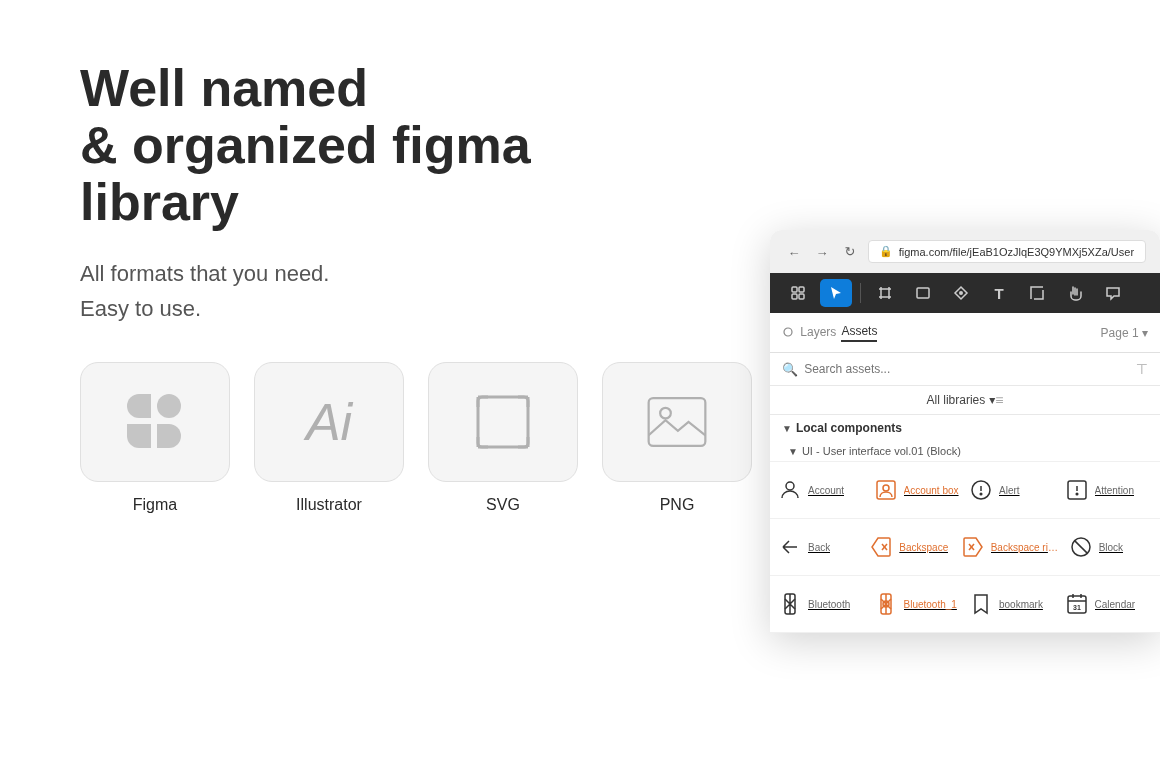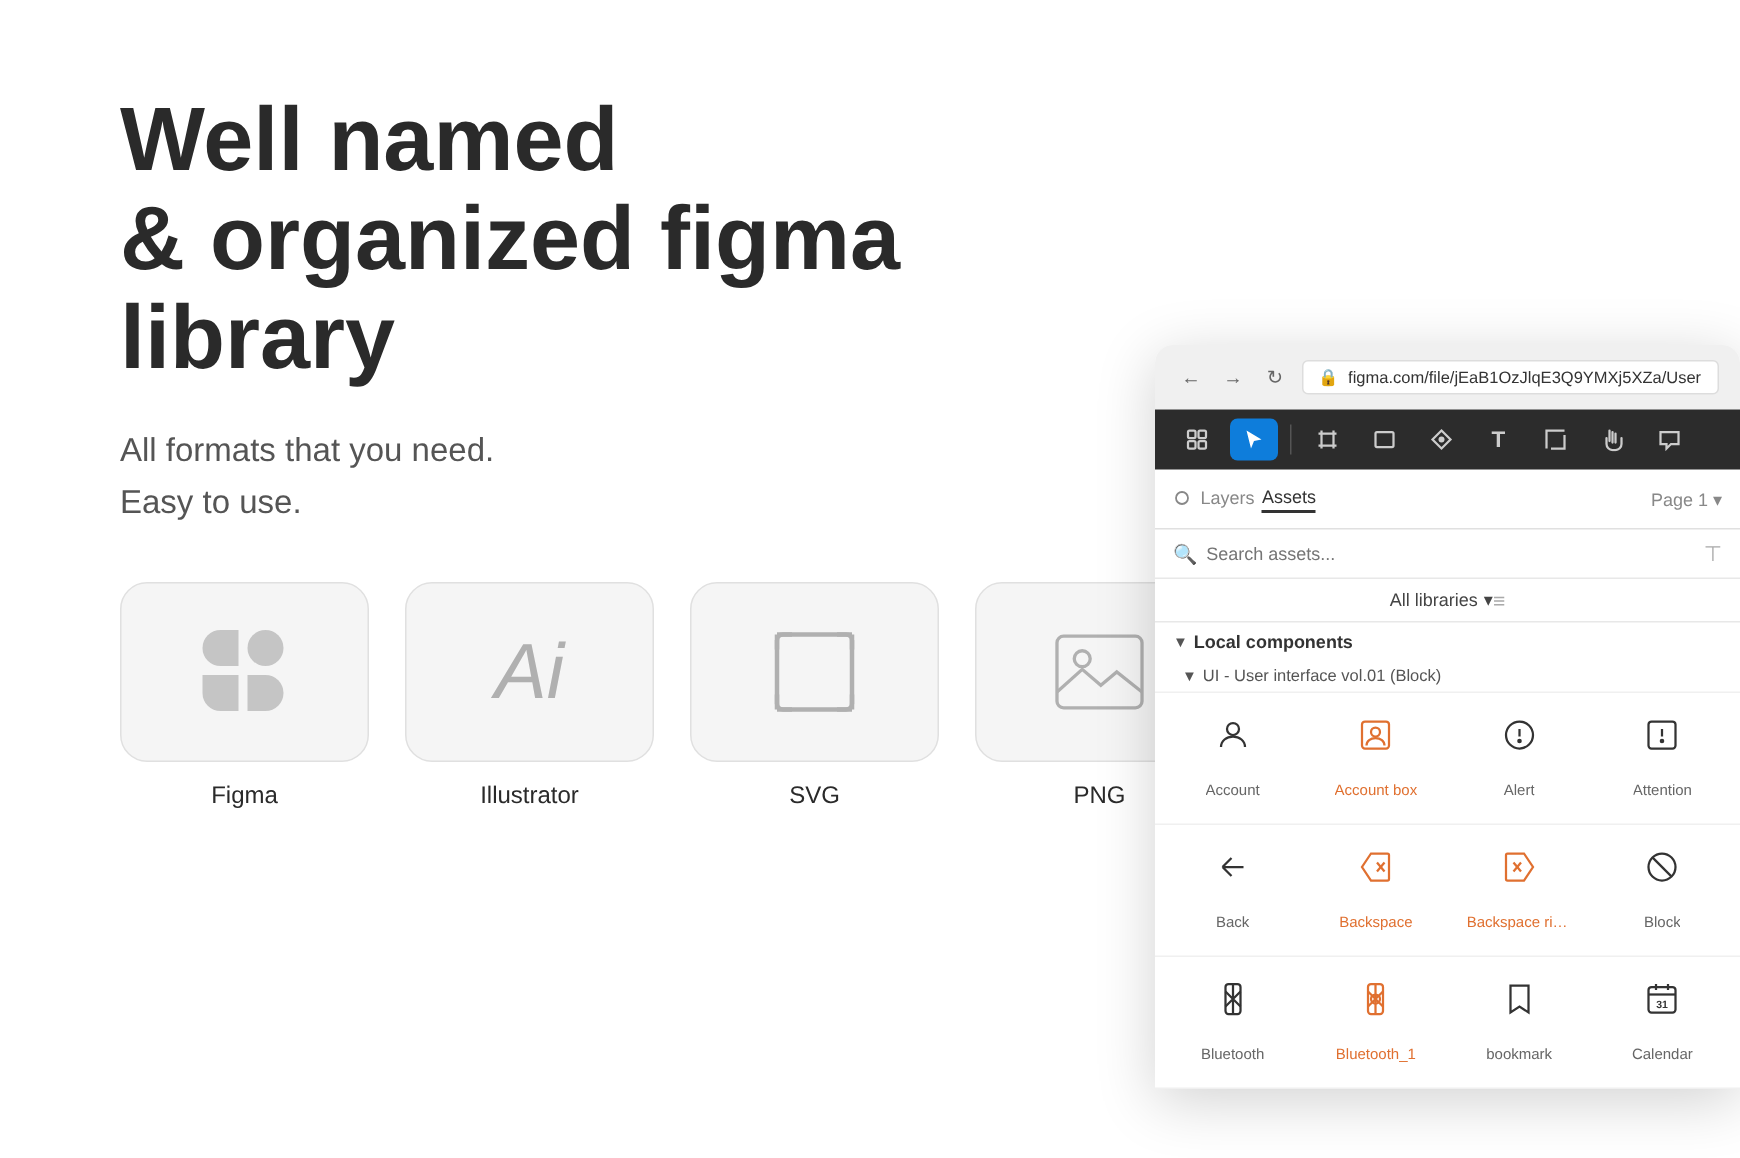--- a/index.html
+++ b/index.html
@@ -13,21 +13,21 @@
     }
 
     .left-section {
       position: absolute;
       left: 80px;
       top: 60px;
       width: 600px;
     }
 
     .main-title {
-      font-size: 60px;
+      font-size: 52px;
       font-weight: 800;
       color: #2a2a2a;
       line-height: 1.1;
       margin-bottom: 24px;
     }
 
     .subtitle {
       font-size: 22px;
       color: #555;
       line-height: 1.6;
@@ -41,21 +41,21 @@
     }
 
     .format-card {
       display: flex;
       flex-direction: column;
       align-items: center;
       gap: 14px;
     }
 
     .card-icon {
-      width: 166px;
+      width: 150px;
       height: 120px;
       background: #f5f5f5;
       border-radius: 18px;
       border: 1.5px solid #e0e0e0;
       display: flex;
       align-items: center;
       justify-content: center;
     }
 
     .card-label {
@@ -298,25 +298,26 @@
 
     .icon-grid {
       display: grid;
       grid-template-columns: repeat(4, 1fr);
       padding: 8px 4px;
       border-bottom: 1px solid #f0f0f0;
     }
 
     .icon-item {
       display: flex;
-      flex-direction: column;
+      flex-direction: row;
       align-items: center;
       padding: 8px 4px;
-      gap: 20px;
+      gap: 6px;
       cursor: pointer;
+      text-decoration: underline;
     }
 
     .icon-name {
       font-size: 10px;
       color: #666;
       text-align: center;
       white-space: nowrap;
       overflow: hidden;
       text-overflow: ellipsis;
       max-width: 70px;

